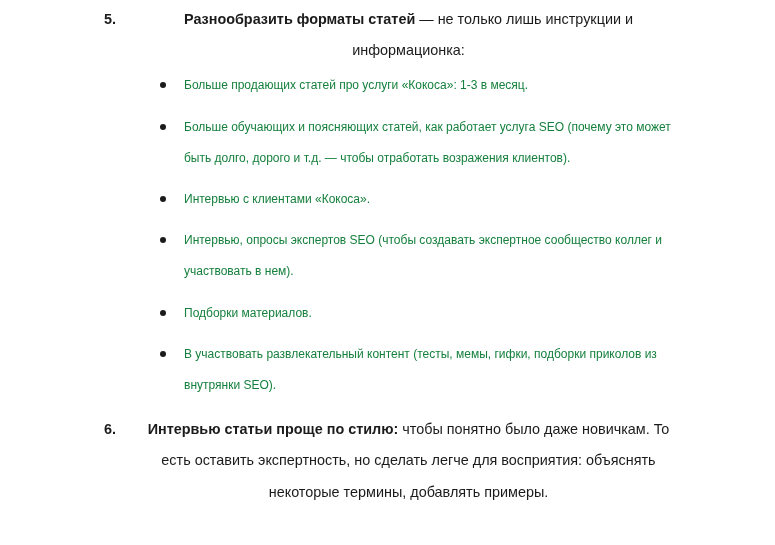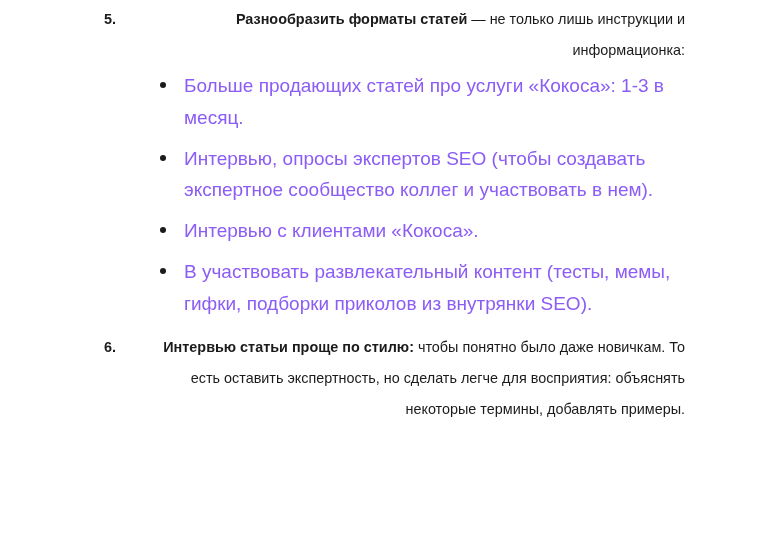--- a/index.html
+++ b/index.html
@@ -53,21 +53,21 @@
     font-size: 14.4px;
     line-height: 31.2px;
     color: #1b1b1b;
   }
 
   .item-body {
     display: block;
     font-size: 14.4px;
     line-height: 31.2px;
     color: #1b1b1b;
-    text-align: right;
+    text-align: center;
   }
 
   .bold { font-weight: bold; }
   .regular { font-weight: normal; }
 
   
   ul.bullet-list {
     list-style: none;
     margin: 4px 0 0 0;
     padding: 0;
@@ -97,48 +97,56 @@
     display: inline-block;
     width: 6px;
     height: 6px;
     border-radius: 50%;
     background: #1b1b1b;
     vertical-align: 2px;
   }
 
   .bullet-body {
     display: block;
-    font-size: 19px;
+    font-size: 12px;
     line-height: 31.2px;
-    color: #8b5cf6;
+    color: #15803d;
   }
 </style>
 </head>
 <body>
 
 <div id="doc-page">
 
   <ol class="numbered-list">
 
     <li class="numbered-item">
       <span class="item-marker">5.</span>
       <span class="item-body"><span class="bold">Разнообразить форматы статей</span><span class="regular"> — не только лишь инструкции и информационка:</span></span>
 
       <ul class="bullet-list">
         <li class="bullet-item">
           <span class="bullet-marker"></span>
           <span class="bullet-body">Больше продающих статей про услуги «Кокоса»: 1-3 в месяц.</span>
         </li>
         <li class="bullet-item">
           <span class="bullet-marker"></span>
+          <span class="bullet-body">Больше обучающих и поясняющих статей, как работает услуга SEO (почему это может быть долго, дорого и т.д. — чтобы отработать возражения клиентов).</span>
+        </li>
+        <li class="bullet-item">
+          <span class="bullet-marker"></span>
+          <span class="bullet-body">Интервью с клиентами «Кокоса».</span>
+        </li>
+        <li class="bullet-item">
+          <span class="bullet-marker"></span>
           <span class="bullet-body">Интервью, опросы экспертов SEO (чтобы создавать экспертное сообщество коллег и участвовать в нем).</span>
         </li>
         <li class="bullet-item">
           <span class="bullet-marker"></span>
-          <span class="bullet-body">Интервью с клиентами «Кокоса».</span>
+          <span class="bullet-body">Подборки материалов.</span>
         </li>
         <li class="bullet-item">
           <span class="bullet-marker"></span>
           <span class="bullet-body">В участвовать развлекательный контент (тесты, мемы, гифки, подборки приколов из внутрянки SEO).</span>
         </li>
       </ul>
     </li>
 
     <li class="numbered-item">
       <span class="item-marker">6.</span>

